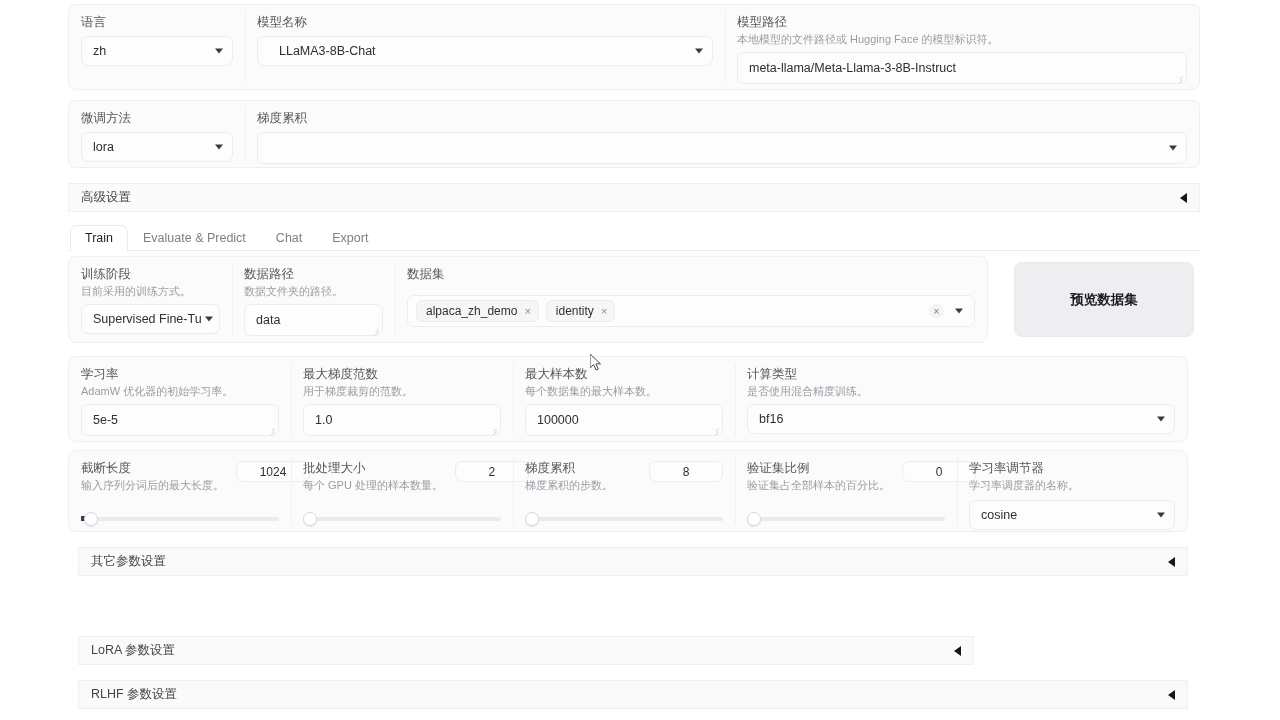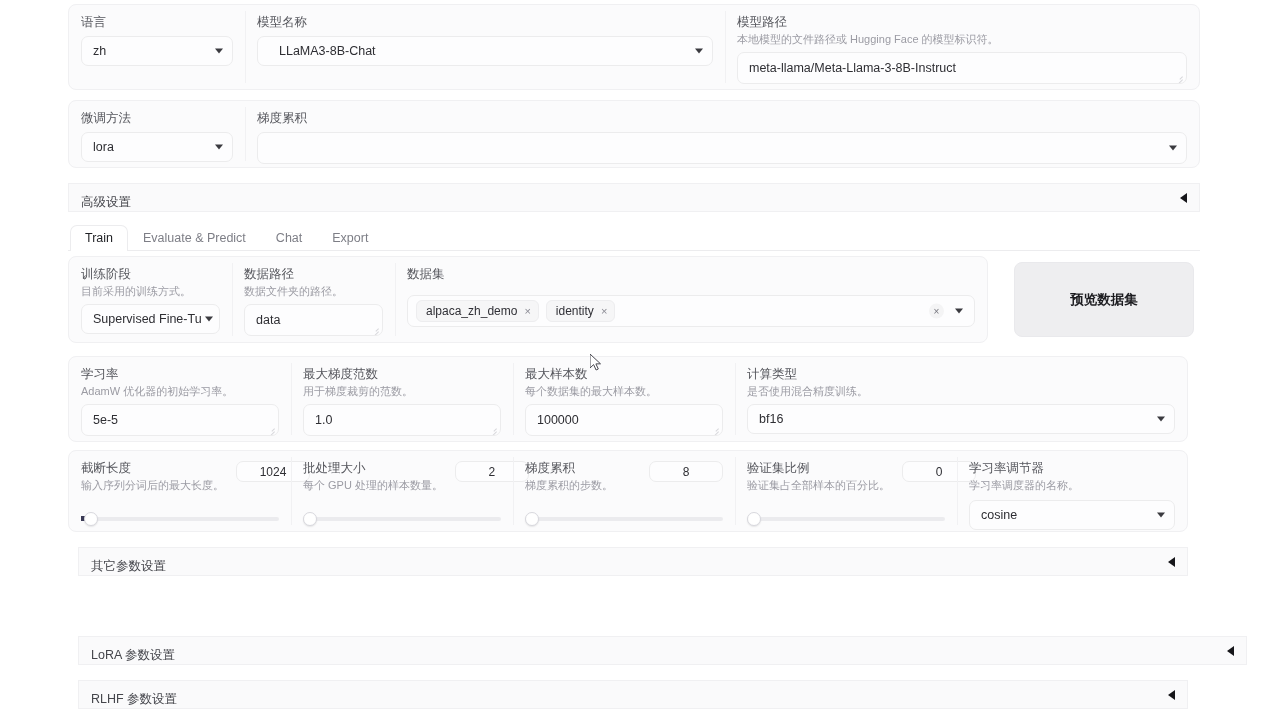--- a/index.html
+++ b/index.html
@@ -119,21 +119,21 @@
   .grip::after  { right:1px; bottom:4px; width:4px; height:1px; transform: rotate(-45deg); transform-origin: right bottom;}
 
   
   .accordion {
     position: relative;
     background: #fafafb;
     border: 1px solid #f0f0f2;
     border-radius: 0;
     height: 30px;
     display: flex;
-    align-items: flex-end;
+    align-items: center;
     padding: 0 12px;
     font-size: 12.5px;
     color: #44454b;
     margin-bottom: 14px;
   }
   .acc-arrow {
     position: absolute;
     right: 12px;
     top: 50%;
     transform: translateY(-50%);
@@ -532,21 +532,21 @@
     </div>
 
   </div>
 
   <div class="accordion" style="position:absolute;left:78px;top:547px;width:1110px;height:29px;margin:0;">
     <span>其它参数设置</span>
     <span class="acc-arrow"></span>
   </div>
 
 
-  <div class="accordion" style="position:absolute;left:78px;top:636px;width:1169px;height:29px;margin:0;">
+  <div class="accordion" style="position:absolute;left:78px;top:636px;width:896px;height:29px;margin:0;">
     <span>LoRA 参数设置</span>
     <span class="acc-arrow"></span>
   </div>
 
   <div class="accordion" style="position:absolute;left:78px;top:680px;width:1110px;height:29px;margin:0;">
     <span>RLHF 参数设置</span>
     <span class="acc-arrow"></span>
   </div>
 
   <svg class="cursor" style="left:590px;top:354px;" viewBox="0 0 12 18">

